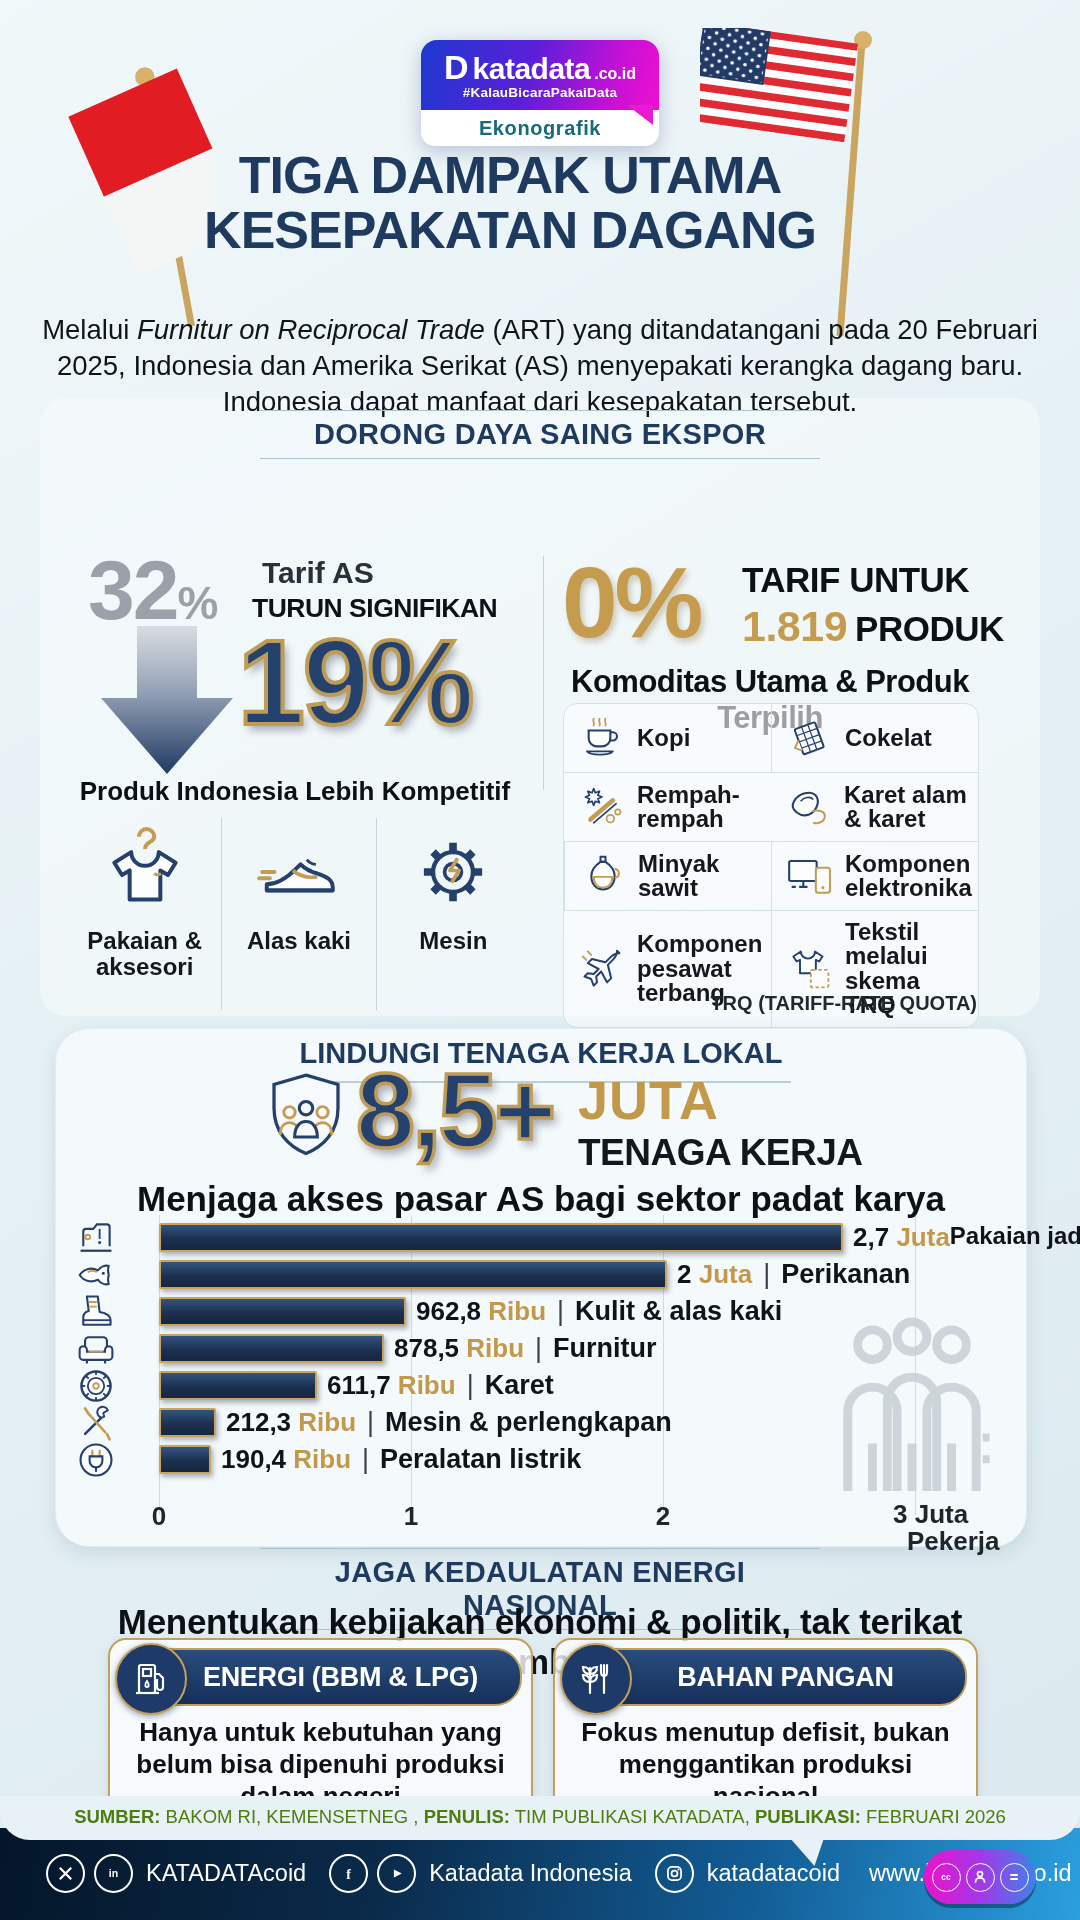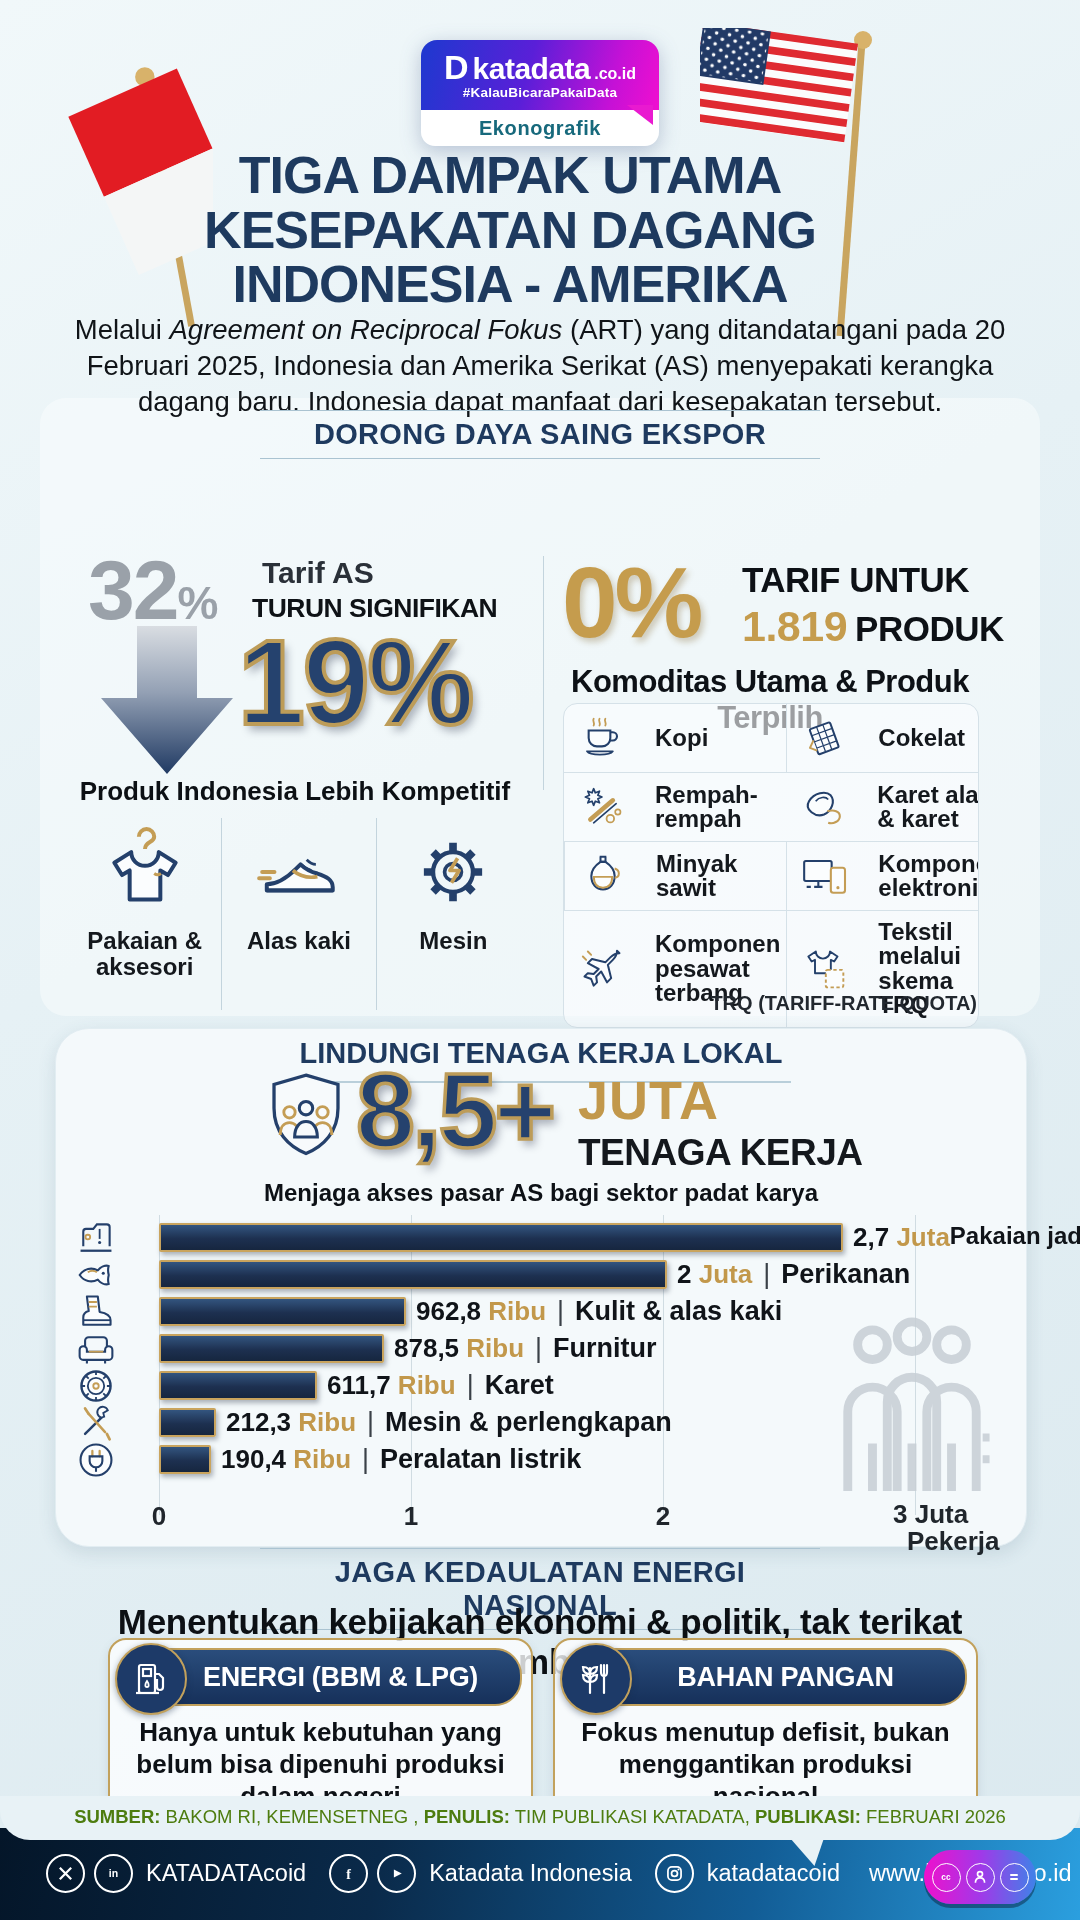--- a/index.html
+++ b/index.html
@@ -60,40 +60,40 @@
   
   #zero-pct{left:562px;top:552px;font-size:100px;font-weight:800;line-height:1;color:#c59c4d;
     text-shadow:3px 4px 6px rgba(120,90,30,.3);letter-spacing:-3px;}
   #zero-text{left:742px;top:562px;line-height:1.05;}
   #zero-text .l1{font-size:35px;font-weight:800;color:#0d1116;letter-spacing:-.5px;}
   #zero-text .l2{font-size:35px;font-weight:800;color:#0d1116;margin-top:5px;letter-spacing:-.5px;}
   #zero-text .cnt{font-size:43px;font-weight:800;color:#c59c4d;margin-right:8px;}
   #zero-sub{left:555px;top:664px;width:430px;text-align:center;font-size:31px;font-weight:800;color:#0d1116;letter-spacing:-.5px;}
   #commodity-table{left:563px;top:703px;width:414px;border:1.5px solid #d5e1e8;border-radius:14px;
     background:rgba(252,254,255,.6);display:grid;grid-template-columns:1fr 1fr;overflow:hidden;}
-  .commodity-cell{display:flex;align-items:center;gap:28px;padding:9px 6px 9px 13px;}
+  .commodity-cell{display:flex;align-items:center;gap:10px;padding:9px 6px 9px 13px;}
   .commodity-cell.bt{border-top:1.5px solid #d5e1e8;}
   .commodity-cell.bl{border-left:1.5px solid #d5e1e8;}
   .c-icon svg{width:50px;height:50px;flex:none;}
   .c-label{font-size:24px;font-weight:700;color:#14181d;line-height:1.02;}
   #trq-note{left:563px;top:992px;width:414px;text-align:right;font-size:20px;font-weight:600;color:#22282f;}
 
   
   #labor-card{left:55px;top:1028px;width:970px;height:517px;background:#f4f9fb;border:1px solid #e2edf2;
     border-radius:34px;box-shadow:0 6px 18px rgba(60,90,110,.14);}
   #labor-title{position:absolute;top:8px;width:100%;text-align:center;font-size:29px;font-weight:800;color:#1e3a5f;}
   #labor-line{position:absolute;top:52px;left:235px;width:500px;border-top:2px solid #b9cfda;}
   #shield{position:absolute;left:203px;top:42px;width:94px;height:98px;}
   #shield svg{width:100%;height:100%;}
   #big-number{position:absolute;left:300px;top:28px;font-size:106px;font-weight:800;line-height:1;color:#25426e;
     -webkit-text-stroke:3.5px #bd9c58;text-shadow:4px 6px 8px rgba(20,30,55,.35);letter-spacing:-3px;}
   #big-right{position:absolute;left:522px;top:44px;line-height:1;}
   #big-unit{font-size:54px;font-weight:800;color:#c2984b;letter-spacing:1px;}
   #big-label{margin-top:7px;font-size:37px;font-weight:800;color:#14181d;letter-spacing:-.5px;}
-  #labor-sub{position:absolute;top:150px;width:100%;text-align:center;font-size:24px;font-weight:800;color:#0d1116;}
+  #labor-sub{position:absolute;top:150px;width:100%;text-align:center;font-size:35px;font-weight:800;color:#0d1116;}
   #plot-bg{position:absolute;left:103px;top:186px;width:756px;height:300px;}
   .gridline{position:absolute;top:0;height:100%;border-left:1px solid rgba(140,165,180,.35);}
   #people-group{position:absolute;left:772px;top:286px;width:168px;height:182px;opacity:.85;}
   #chart-rows{position:absolute;left:0;top:190px;width:100%;}
   .chart-row{position:relative;height:37px;}
   .row-icon{position:absolute;left:16px;top:0;width:48px;height:37px;display:flex;align-items:center;justify-content:center;}
   .row-icon svg{width:40px;height:40px;}
   .bar-area{position:absolute;left:103px;top:0;height:37px;display:flex;align-items:center;gap:10px;width:850px;}
   .bar{height:25px;border:2px solid #c9a45e;border-radius:2px;flex:none;
     background:linear-gradient(180deg,#33557f 0%,#1d3050 55%,#16263f 100%);
@@ -194,23 +194,22 @@
       <div class="logo-tail"></div>
     </div>
     <div class="logo-bottom">
       <span class="logo-cat">Ekonografik</span>
     </div>
   </div>
 
   <div class="abs" id="title">
     <div>TIGA DAMPAK UTAMA</div>
     <div>KESEPAKATAN DAGANG</div>
-    <div>INDONESIA - AMERIKA</div>
-  </div>
-  <div class="abs" id="intro"><span>Melalui </span><span class="it">Agreement on Reciprocal Fokus</span><span> (ART) yang ditandatangani pada 20 Februari 2025, Indonesia dan Amerika Serikat (AS) menyepakati kerangka dagang baru. Indonesia dapat manfaat dari kesepakatan tersebut.</span></div>
+  </div>
+  <div class="abs" id="intro"><span>Melalui </span><span class="it">Furnitur on Reciprocal Trade</span><span> (ART) yang ditandatangani pada 20 Februari 2025, Indonesia dan Amerika Serikat (AS) menyepakati kerangka dagang baru. Indonesia dapat manfaat dari kesepakatan tersebut.</span></div>
 
   <div class="abs sec-head" id="sec1-head">DORONG DAYA SAING EKSPOR</div>
 
   <div class="abs" id="old-tariff"><span>32</span><span class="pct">%</span></div>
 
   <div class="abs" id="arrow-note">
     <div class="an-row">
       <span>
           <svg viewBox="0 0 72 38">
             <path d="M4 14h40V4l25 15-25 15V24H4z" fill="none" stroke="#24406b" stroke-width="3" stroke-linejoin="round"></path>

